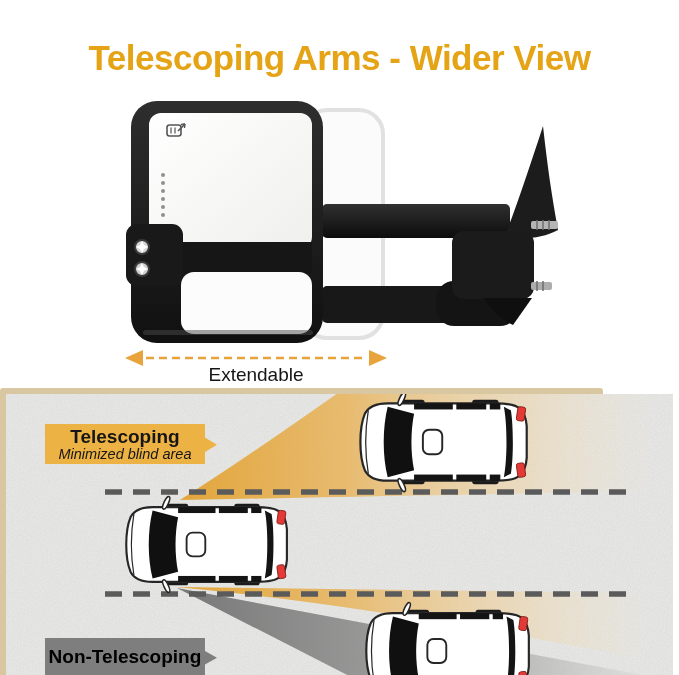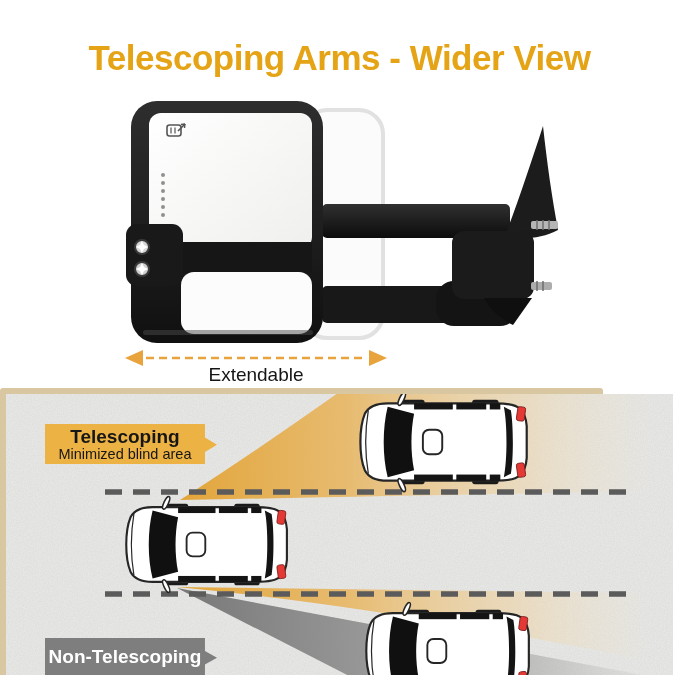--- a/index.html
+++ b/index.html
@@ -11,24 +11,24 @@
   .arrow-svg{position:absolute;top:312px;left:0;}
   .extend-label{position:absolute;top:328px;left:106px;width:300px;text-align:center;
                 font-size:19px;color:#151515;}
   .panel{position:absolute;top:352px;left:0;width:603px;height:323px;box-sizing:border-box;
          border:6px solid #D8C7A0;border-radius:3px;background:#EBEBE9;}
   .panel svg{position:absolute;top:0;left:0;}
   .badge{position:absolute;z-index:5;display:flex;flex-direction:column;justify-content:center;}
   .badge .inner{width:93%;text-align:center;}
   .badge-yellow{left:39px;top:30px;width:172px;height:40px;background:#ECB243;color:#161616;
      clip-path:polygon(0 0,93% 0,93% 34%,100% 52%,93% 70%,93% 100%,0 100%);}
-  .badge-gray{left:39px;top:244px;width:172px;height:38px;background:#7E7E7E;color:#ffffff;
+  .badge-gray{left:39px;top:244px;width:172px;height:38px;background:#7E7E7E;color:#000000;
      clip-path:polygon(0 0,93% 0,93% 34%,100% 52%,93% 70%,93% 100%,0 100%);}
   .badge .l1{font-size:19px;font-weight:bold;line-height:20px;}
-  .badge .l2{font-size:14.5px;line-height:15px;}
+  .badge .l2{font-size:14.5px;line-height:15px;font-style:italic;}
 </style>
 </head>
 <body>
 
 <div class="canvas">
 
   <h1 class="title">Telescoping Arms - Wider View</h1>
 
   <svg class="mirror-svg" width="679" height="268" viewBox="0 45 679 268">
     <defs>

